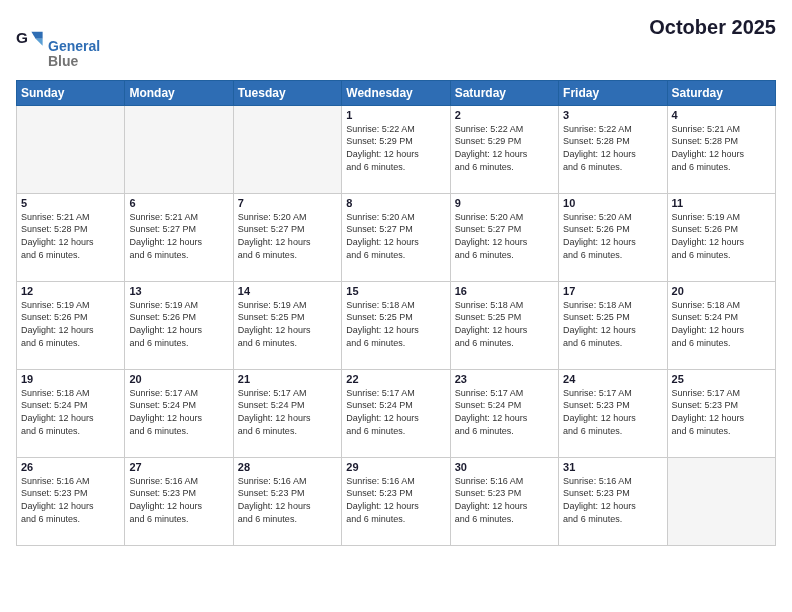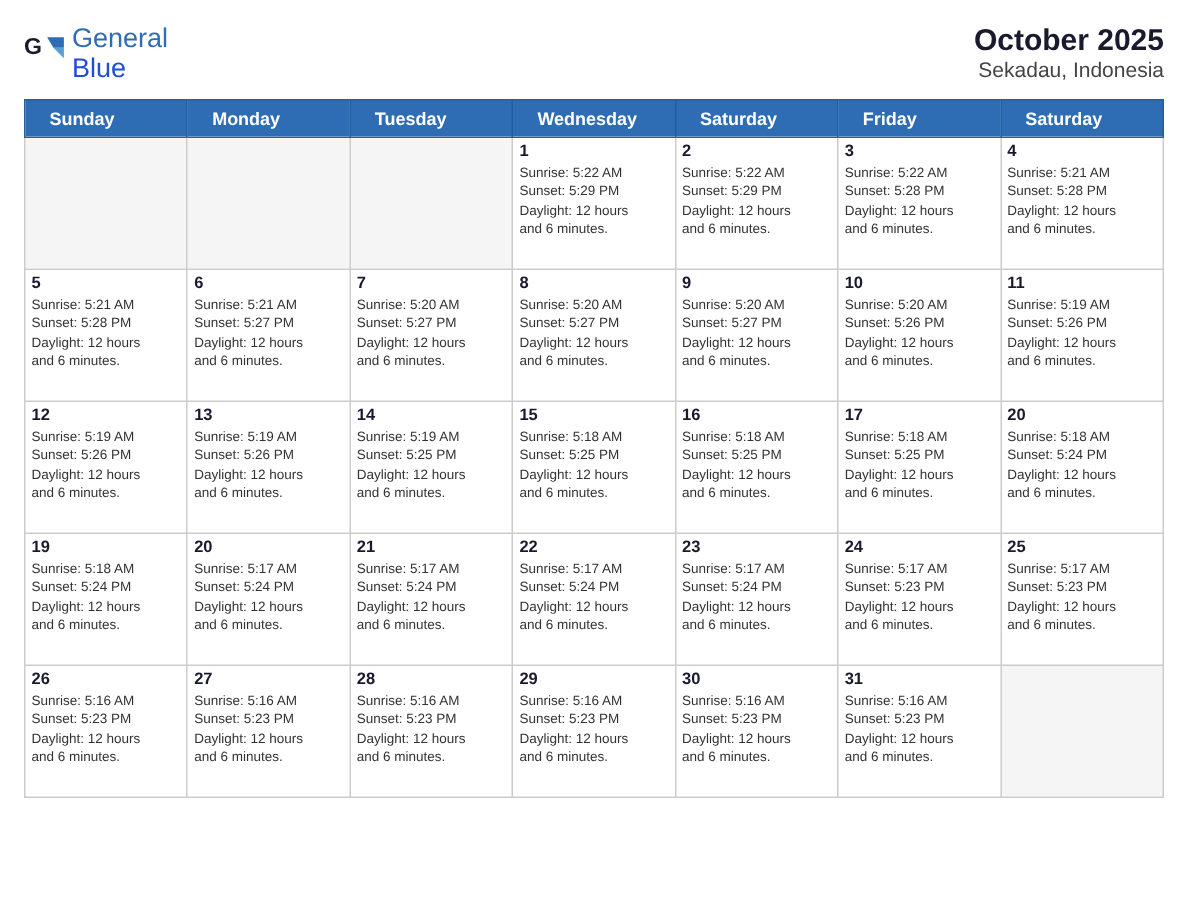--- a/index.html
+++ b/index.html
@@ -20,24 +20,25 @@
       justify-content: space-between;
       align-items: flex-start;
       margin-bottom: 10px;
     }
     .logo {
       display: flex;
       align-items: center;
       gap: 4px;
     }
     .logo-text {
-      font-size: 18px;
-      font-weight: normal;
+      font-size: 14px;
+      font-weight: bold;
       color: #1a1a2e;
       line-height: 1.1;
+      margin-top: 23px;
     }
     .logo-text span {
       color: #2e6db4;
     }
     .logo-icon {
       width: 28px;
       height: 28px;
     }
     .title-block {
       text-align: right;
@@ -55,21 +56,21 @@
     .calendar {
       width: 100%;
       border-collapse: collapse;
       border: 1px solid #ccc;
     }
     .calendar th {
       background-color: #2e6db4;
       color: #fff;
       font-size: 12px;
       font-weight: bold;
-      padding: 5px 16px;
+      padding: 5px 4px;
       text-align: left;
       border: 1px solid #2060a0;
     }
     .calendar td {
       vertical-align: top;
       border: 1px solid #ccc;
       padding: 3px 4px;
       width: calc(100% / 7);
       font-size: 9.5px;
       color: #333;
@@ -99,28 +100,27 @@
 
     <div class="logo">
       <svg class="logo-icon" viewBox="0 0 40 40">
         <text x="0" y="20" font-size="22" font-weight="bold" fill="#1a1a2e">G</text>
         <polygon points="22,4 38,4 38,14 28,14" fill="#2e6db4"></polygon>
         <polygon points="28,14 38,14 38,24" fill="#5a9fd4"></polygon>
       </svg>
       <div>
         <div class="logo-text">
           <span>General</span><br>
-          <span style="color:#1d4ed8">Blue</span>
+          <span style="color:#737373">Blue</span>
         </div>
       </div>
     </div>
 
     <div class="title-block">
       <div class="month-title">October 2025</div>
-      <div class="subtitle">Sekadau, Indonesia</div>
     </div>
   </div>
 
   <table class="calendar">
     <thead>
       <tr>
       <th>Sunday</th>
           <th>Monday</th>
           <th>Tuesday</th>
           <th>Wednesday</th>

